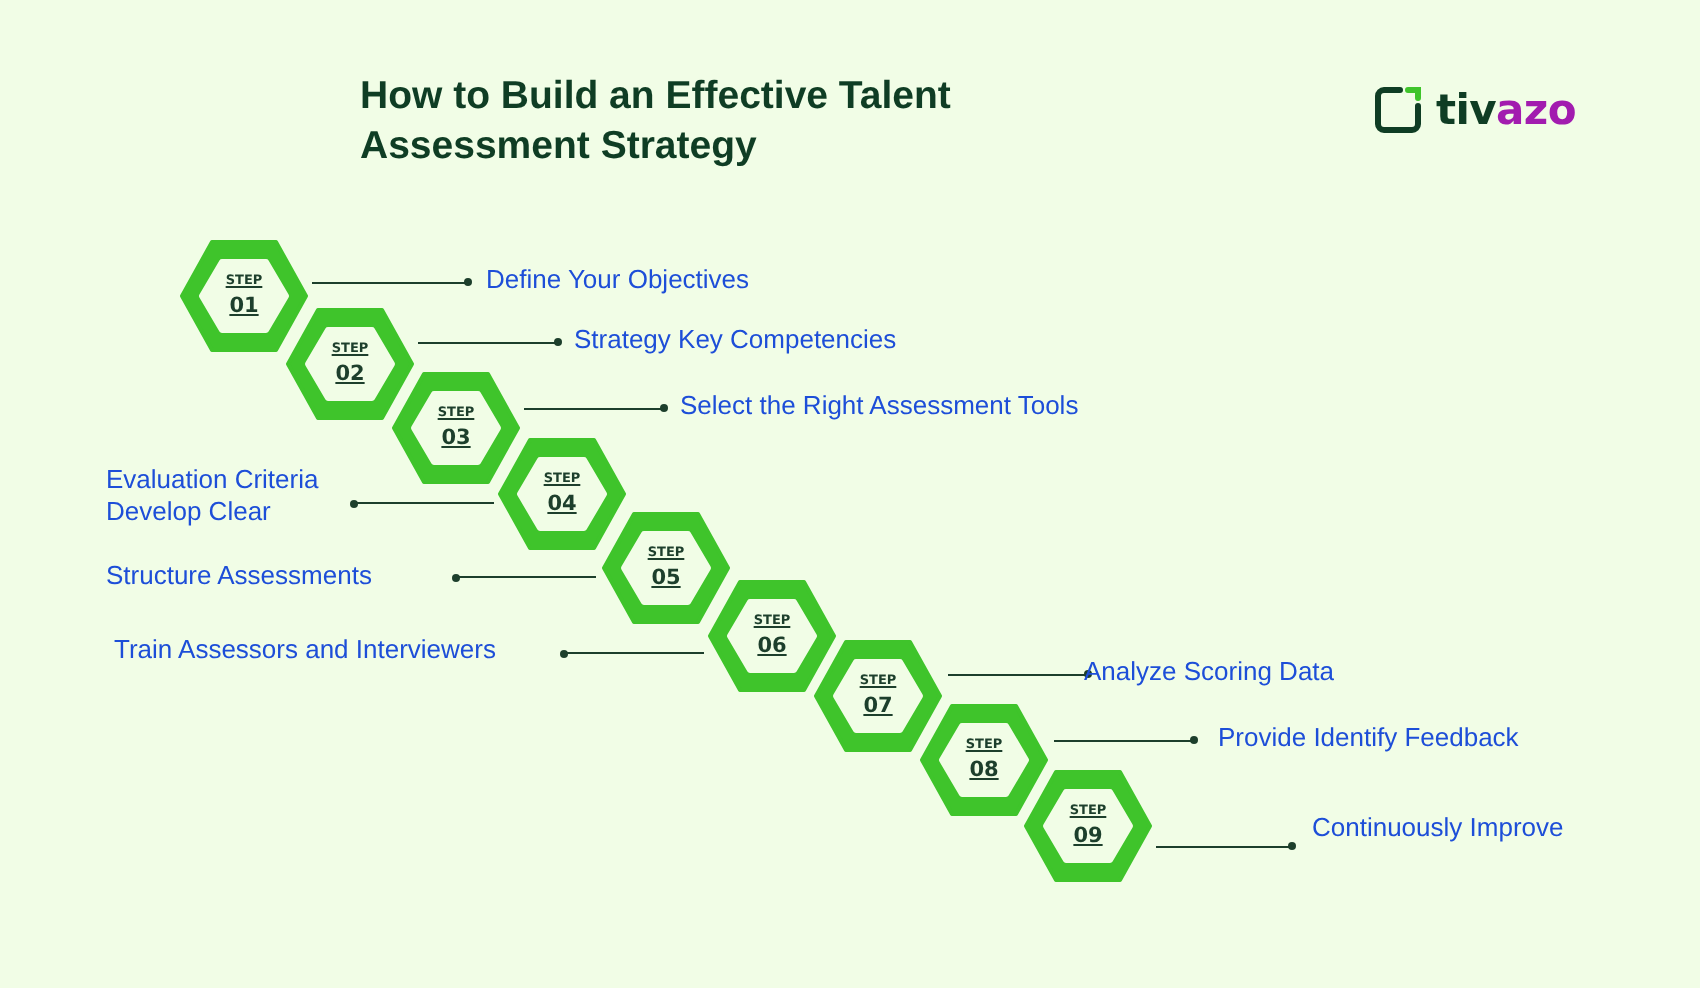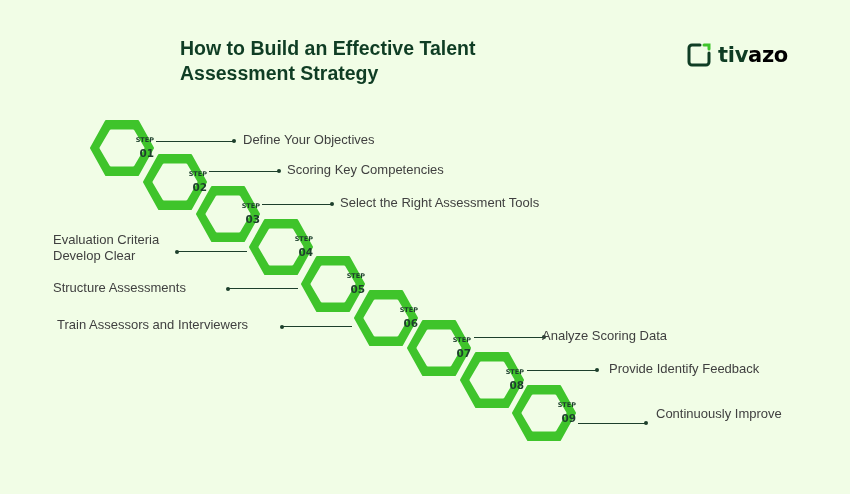--- a/index.html
+++ b/index.html
@@ -1,28 +1,28 @@
 <!DOCTYPE html>
 <html><head>
 <meta charset="utf-8">
 <style>
   html,body{margin:0;padding:0;}
   body{width:850px;height:494px;background:#f1fde6;position:relative;overflow:hidden;font-family:"Liberation Sans",sans-serif;}
   .title{position:absolute;left:180px;top:36px;width:490px;text-align:left;color:#0f3d24;font-weight:bold;font-size:19.5px;line-height:25px;}
   .logo{position:absolute;left:686px;top:42px;display:flex;align-items:center;}
   .logo-text{font-family:"DejaVu Sans",sans-serif;font-weight:bold;font-size:21px;color:#0f3d24;margin-left:6px;letter-spacing:-0.3px;}
-  .logo-text .g{color:#000000;}
+  .logo-text .g{color:#a21caf;}
   .hex{position:absolute;width:64px;height:56px;}
   .hex svg{position:absolute;left:0;top:0;}
-  .hex-label{position:absolute;left:0;top:17px;width:64px;text-align:right;color:#1d3f2c;font-family:"DejaVu Sans",sans-serif;font-weight:bold;line-height:1;}
+  .hex-label{position:absolute;left:0;top:17px;width:64px;text-align:center;color:#1d3f2c;font-family:"DejaVu Sans",sans-serif;font-weight:bold;line-height:1;text-decoration:underline;}
   .hex-label .s{display:block;font-size:6.5px;}
   .hex-label .n{display:block;font-size:10.5px;margin-top:4px;}
   .conn{position:absolute;height:1px;background:#1d3f2c;}
   .dot{position:absolute;width:4px;height:4px;border-radius:50%;background:#1d3f2c;}
-  .lbl{position:absolute;color:#404040;font-size:13px;line-height:16px;white-space:nowrap;}
+  .lbl{position:absolute;color:#1d4ed8;font-size:13px;line-height:16px;white-space:nowrap;}
 </style>
 </head>
 <body>
 
 <div class="title">
   <div>How to Build an Effective Talent</div>
   <div>Assessment Strategy</div>
 </div>
 
 <div class="logo">
@@ -52,21 +52,21 @@
       <polygon points="16,1 48,1 63,28 48,55 16,55 1,28" fill="#3fc42b" stroke="#3fc42b" stroke-width="2" stroke-linejoin="round"></polygon>
       <polygon points="21,11 43,11 53,28 43,45 21,45 11,28" fill="#f1fde6" stroke="#f1fde6" stroke-width="3" stroke-linejoin="round"></polygon>
     </svg>
   <div class="hex-label">
       <span class="s">STEP</span>
       <span class="n">02</span>
     </div>
 </div>
 <div class="conn" style="left:209px;top:171px;width:70px;"></div>
 <div class="dot" style="left:277px;top:169px;"></div>
-<div class="lbl" style="left:287px;top:162px;">Scoring Key Competencies</div>
+<div class="lbl" style="left:287px;top:162px;">Strategy Key Competencies</div>
 
 <div class="hex" style="left:196px;top:186px;">
   <svg width="64" height="56" viewBox="0 0 64 56">
       <polygon points="16,1 48,1 63,28 48,55 16,55 1,28" fill="#3fc42b" stroke="#3fc42b" stroke-width="2" stroke-linejoin="round"></polygon>
       <polygon points="21,11 43,11 53,28 43,45 21,45 11,28" fill="#f1fde6" stroke="#f1fde6" stroke-width="3" stroke-linejoin="round"></polygon>
     </svg>
   <div class="hex-label">
       <span class="s">STEP</span>
       <span class="n">03</span>
     </div>

